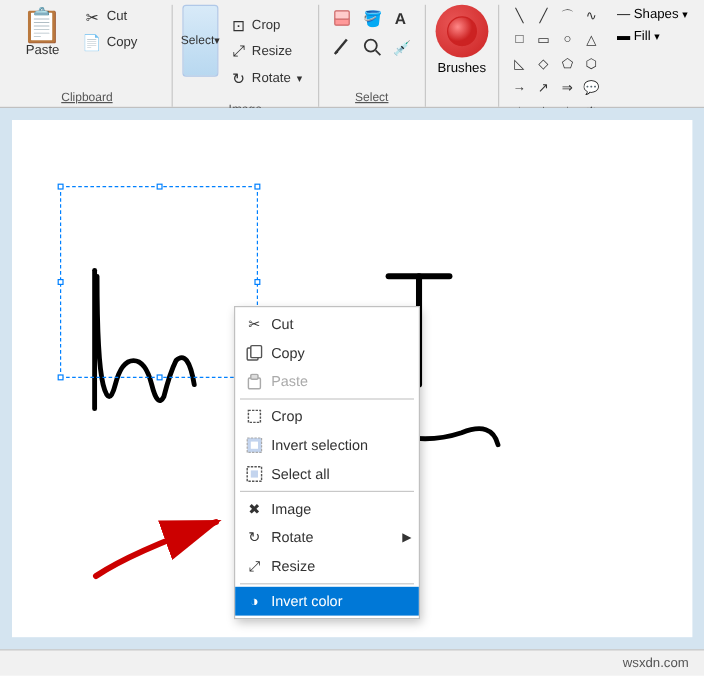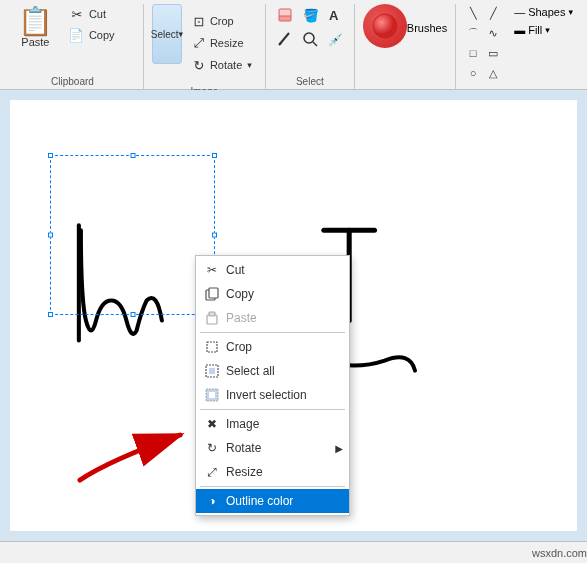--- a/index.html
+++ b/index.html
@@ -23,20 +23,21 @@
       border-right: 1px solid #c8c8c8;
       position: relative;
     }
     .toolbar-group:last-child { border-right: none; }
 
     .toolbar-group-label {
       font-size: 10px;
       color: #555;
       margin-top: auto;
       padding-bottom: 2px;
+      text-decoration: underline;
     }
 
     .toolbar-buttons {
       display: flex;
       flex-direction: column;
       gap: 1px;
       margin-bottom: 4px;
     }
 
     .toolbar-btn {
@@ -139,21 +140,21 @@
       align-items: center;
       justify-content: center;
       cursor: pointer;
       border-radius: 2px;
       font-size: 14px;
     }
 
     
     .brushes-content {
       display: flex;
-      flex-direction: row;
+      flex-direction: column;
       align-items: center;
       margin-bottom: 18px;
     }
     .brushes-circle {
       width: 44px;
       height: 44px;
       border-radius: 50%;
       background: radial-gradient(circle at 35% 35%, #e85555, #cc2222);
       display: flex;
       align-items: center;
@@ -221,21 +222,21 @@
       background: white;
     }
 
     
     .statusbar {
       background: #f1f1f1;
       border-top: 1px solid #c0c0c0;
       height: 22px;
       display: flex;
       align-items: center;
-      padding: 0 0;
+      padding: 0 13px;
       font-size: 11px;
       color: #555;
       justify-content: flex-end;
     }
     .statusbar span { margin-left: 16px; }
 
     
     .selection-box {
       position: absolute;
       top: 55px;
@@ -557,35 +558,35 @@
           <svg width="14" height="14" viewBox="0 0 14 14">
               <rect x="2" y="2" width="10" height="10" fill="none" stroke="#555" stroke-width="1.2" stroke-dasharray="2,1"></rect>
             </svg>
         </span>
         <span>Crop</span>
       </div>
 
       <div class="ctx-item">
         <span class="ctx-icon">
           <svg width="14" height="14" viewBox="0 0 14 14">
+              <rect x="1" y="1" width="12" height="12" fill="#88aadd" opacity="0.5" stroke="#555" stroke-width="1" stroke-dasharray="2,1"></rect>
+              <rect x="4" y="4" width="6" height="6" fill="white"></rect>
+            </svg>
+        </span>
+        <span>Invert selection</span>
+      </div>
+
+      <div class="ctx-item">
+        <span class="ctx-icon">
+          <svg width="14" height="14" viewBox="0 0 14 14">
               <rect x="1" y="1" width="12" height="12" fill="none" stroke="#555" stroke-width="1.2" stroke-dasharray="2,1"></rect>
               <rect x="4" y="4" width="6" height="6" fill="#88aadd" opacity="0.5"></rect>
             </svg>
         </span>
         <span>Select all</span>
-      </div>
-
-      <div class="ctx-item">
-        <span class="ctx-icon">
-          <svg width="14" height="14" viewBox="0 0 14 14">
-              <rect x="1" y="1" width="12" height="12" fill="#88aadd" opacity="0.5" stroke="#555" stroke-width="1" stroke-dasharray="2,1"></rect>
-              <rect x="4" y="4" width="6" height="6" fill="white"></rect>
-            </svg>
-        </span>
-        <span>Invert selection</span>
       </div>
       <div class="ctx-separator"></div>
 
       <div class="ctx-item">
         <span class="ctx-icon">✖</span>
         <span>Image</span>
       </div>
 
       <div class="ctx-item">
         <span class="ctx-icon">↻</span>
@@ -594,21 +595,21 @@
       </div>
 
       <div class="ctx-item">
         <span class="ctx-icon">⤢</span>
         <span>Resize</span>
       </div>
       <div class="ctx-separator"></div>
 
       <div class="ctx-item highlighted">
         <span class="ctx-icon">◑</span>
-        <span>Outline color</span>
+        <span>Invert color</span>
       </div>
 
     </div>
 
     <svg class="red-arrow" style="left:50px;top:300px;width:140px;height:90px;" viewBox="0 0 140 90">
       <defs>
         <marker id="arrowhead" markerWidth="10" markerHeight="7" refX="9" refY="3.5" orient="auto">
           <polygon points="0 0, 10 3.5, 0 7" fill="#cc0000"></polygon>
         </marker>
       </defs>

